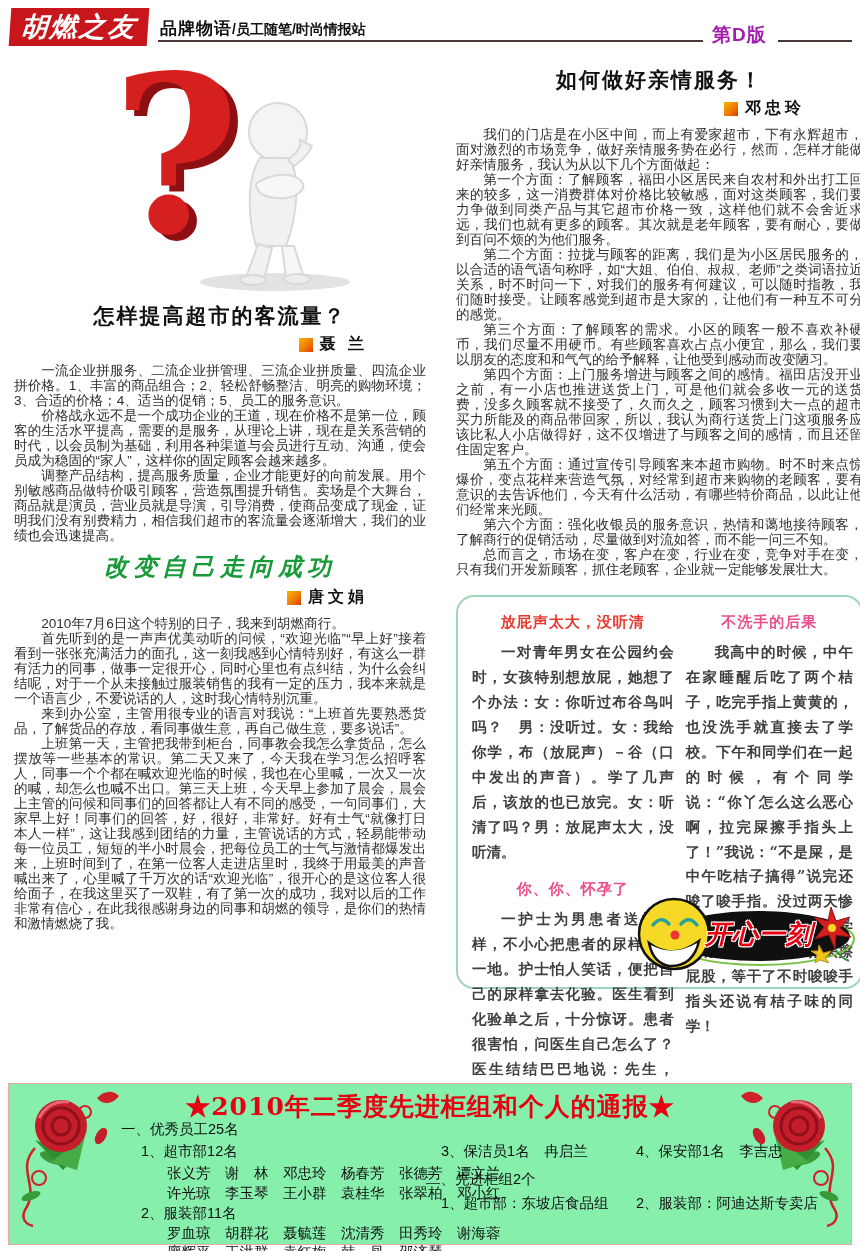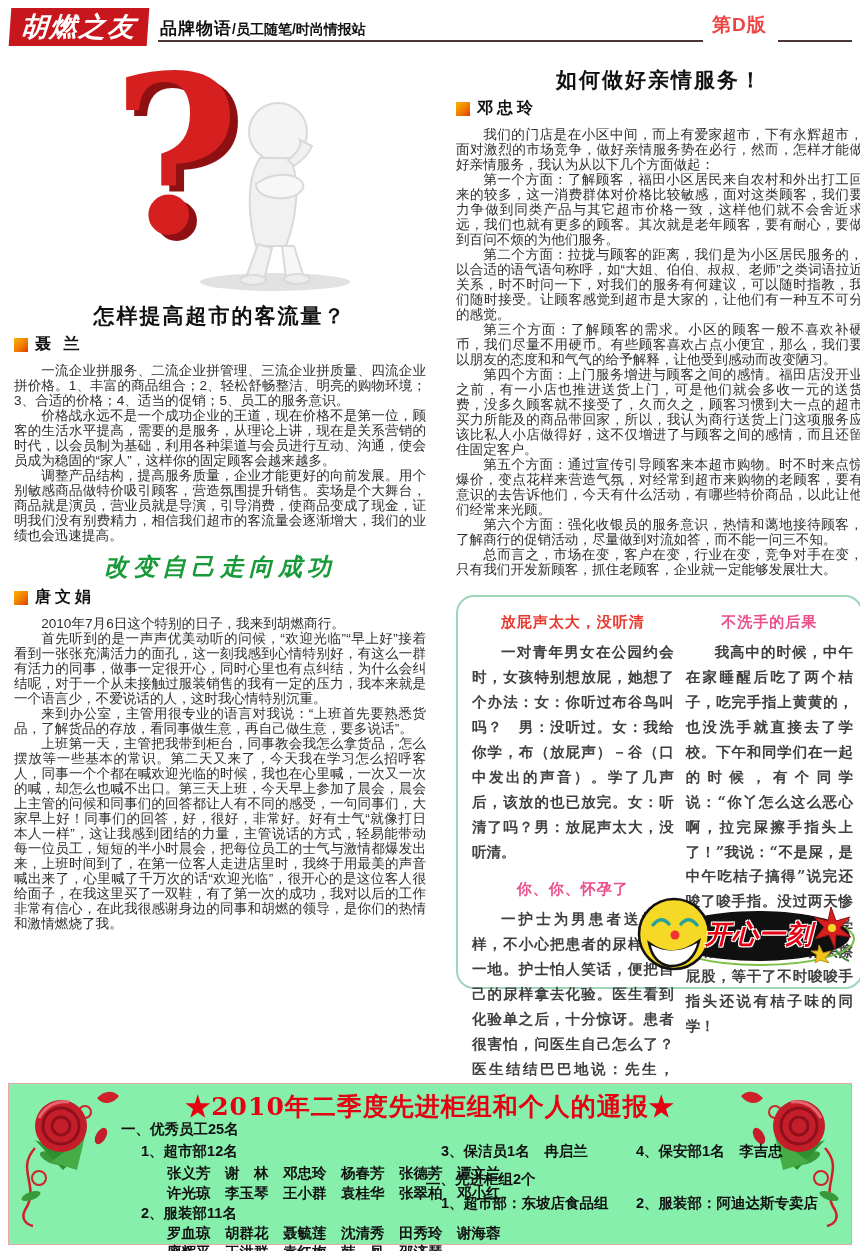--- a/index.html
+++ b/index.html
@@ -13,31 +13,31 @@
   .logo-box {
     position:absolute; left:10px; top:8px; width:138px; height:38px;
     background:#c8161d; color:#fff; display:flex; align-items:center; justify-content:center;
     font-family:"DejaVu Serif",serif; font-style:italic; font-weight:bold;
     font-size:27px; letter-spacing:2px; transform:skewX(-4deg);
   }
   .tagline { position:absolute; left:160px; top:17px; white-space:nowrap; color:#111; }
   .tagline b { font-size:17px; letter-spacing:1px; }
   .tagline span { font-size:14px; font-weight:bold; }
   .rule-main { position:absolute; left:158px; top:40px; width:545px; height:2px; background:#4a3838; }
-  .edition { position:absolute; left:712px; top:12px; color:#ef4444; font-size:19px; font-weight:bold; letter-spacing:1px; }
+  .edition { position:absolute; left:712px; top:22px; color:#a21caf; font-size:19px; font-weight:bold; letter-spacing:1px; }
   .rule-short { position:absolute; left:778px; top:40px; width:74px; height:2px; background:#4a3838; }
   
   .col-left  { position:absolute; left:14px;  top:50px; width:412px; }
   .col-right { position:absolute; left:456px; top:60px; width:407px; }
   .art-title { text-align:center; font-size:21px; font-weight:bold; letter-spacing:2px; color:#111; margin:6px 0 4px; }
   .art-title.green {
     color:#189a38; font-family:"DejaVu Serif",serif; font-style:italic;
     font-size:24px; letter-spacing:5px; margin-top:8px;
   }
-  .author-row { display:flex; align-items:center; gap:7px; margin:2px 58px 8px 0; }
+  .author-row { display:flex; align-items:center; justify-content:flex-end; gap:7px; margin:2px 58px 8px 0; }
   .author-chip { width:14px; height:14px; background:linear-gradient(135deg,#f7b500 0%,#f07c00 55%,#e03a00 100%); }
   .author-name { font-size:16px; font-weight:600; letter-spacing:4px; color:#111; }
   .body-text p { font-size:13.6px; line-height:15px; text-align:justify; text-indent:2em; color:#2e2e2e; }
   
   .qimg { width:340px; height:246px; margin:0 auto; display:block; }
   
   .jokes-box {
     position:relative; margin-top:18px; height:394px;
     border:2px solid #9fd6b9; border-radius:18px;
     display:flex; gap:12px; padding:12px 8px 10px 14px;
@@ -65,21 +65,21 @@
   
   .bottom-box {
     position:absolute; left:8px; top:1083px; width:844px; height:162px;
     border:1px solid #f0a5a5; background:#86efac;
   }
   .bottom-title {
     position:absolute; left:0; right:0; top:6px; text-align:center;
     color:#e60012; font-size:25px; font-weight:bold; letter-spacing:1px;
     font-family:"DejaVu Serif","Liberation Serif",serif;
   }
-  .b-line { position:absolute; white-space:nowrap; font-weight:bold; font-size:14.5px; color:#111; }
+  .b-line { position:absolute; white-space:nowrap; font-weight:normal; font-size:14.5px; color:#111; }
   .rose-tl { position:absolute; left:-4px; top:-6px; width:118px; height:150px; }
   .rose-tr { position:absolute; right:-4px; top:-6px; width:118px; height:150px; transform:scaleX(-1); }
 </style>
 </head>
 <body>
 
 <div class="page">
 
   <div class="logo-box">
     <span>胡燃之友</span>

